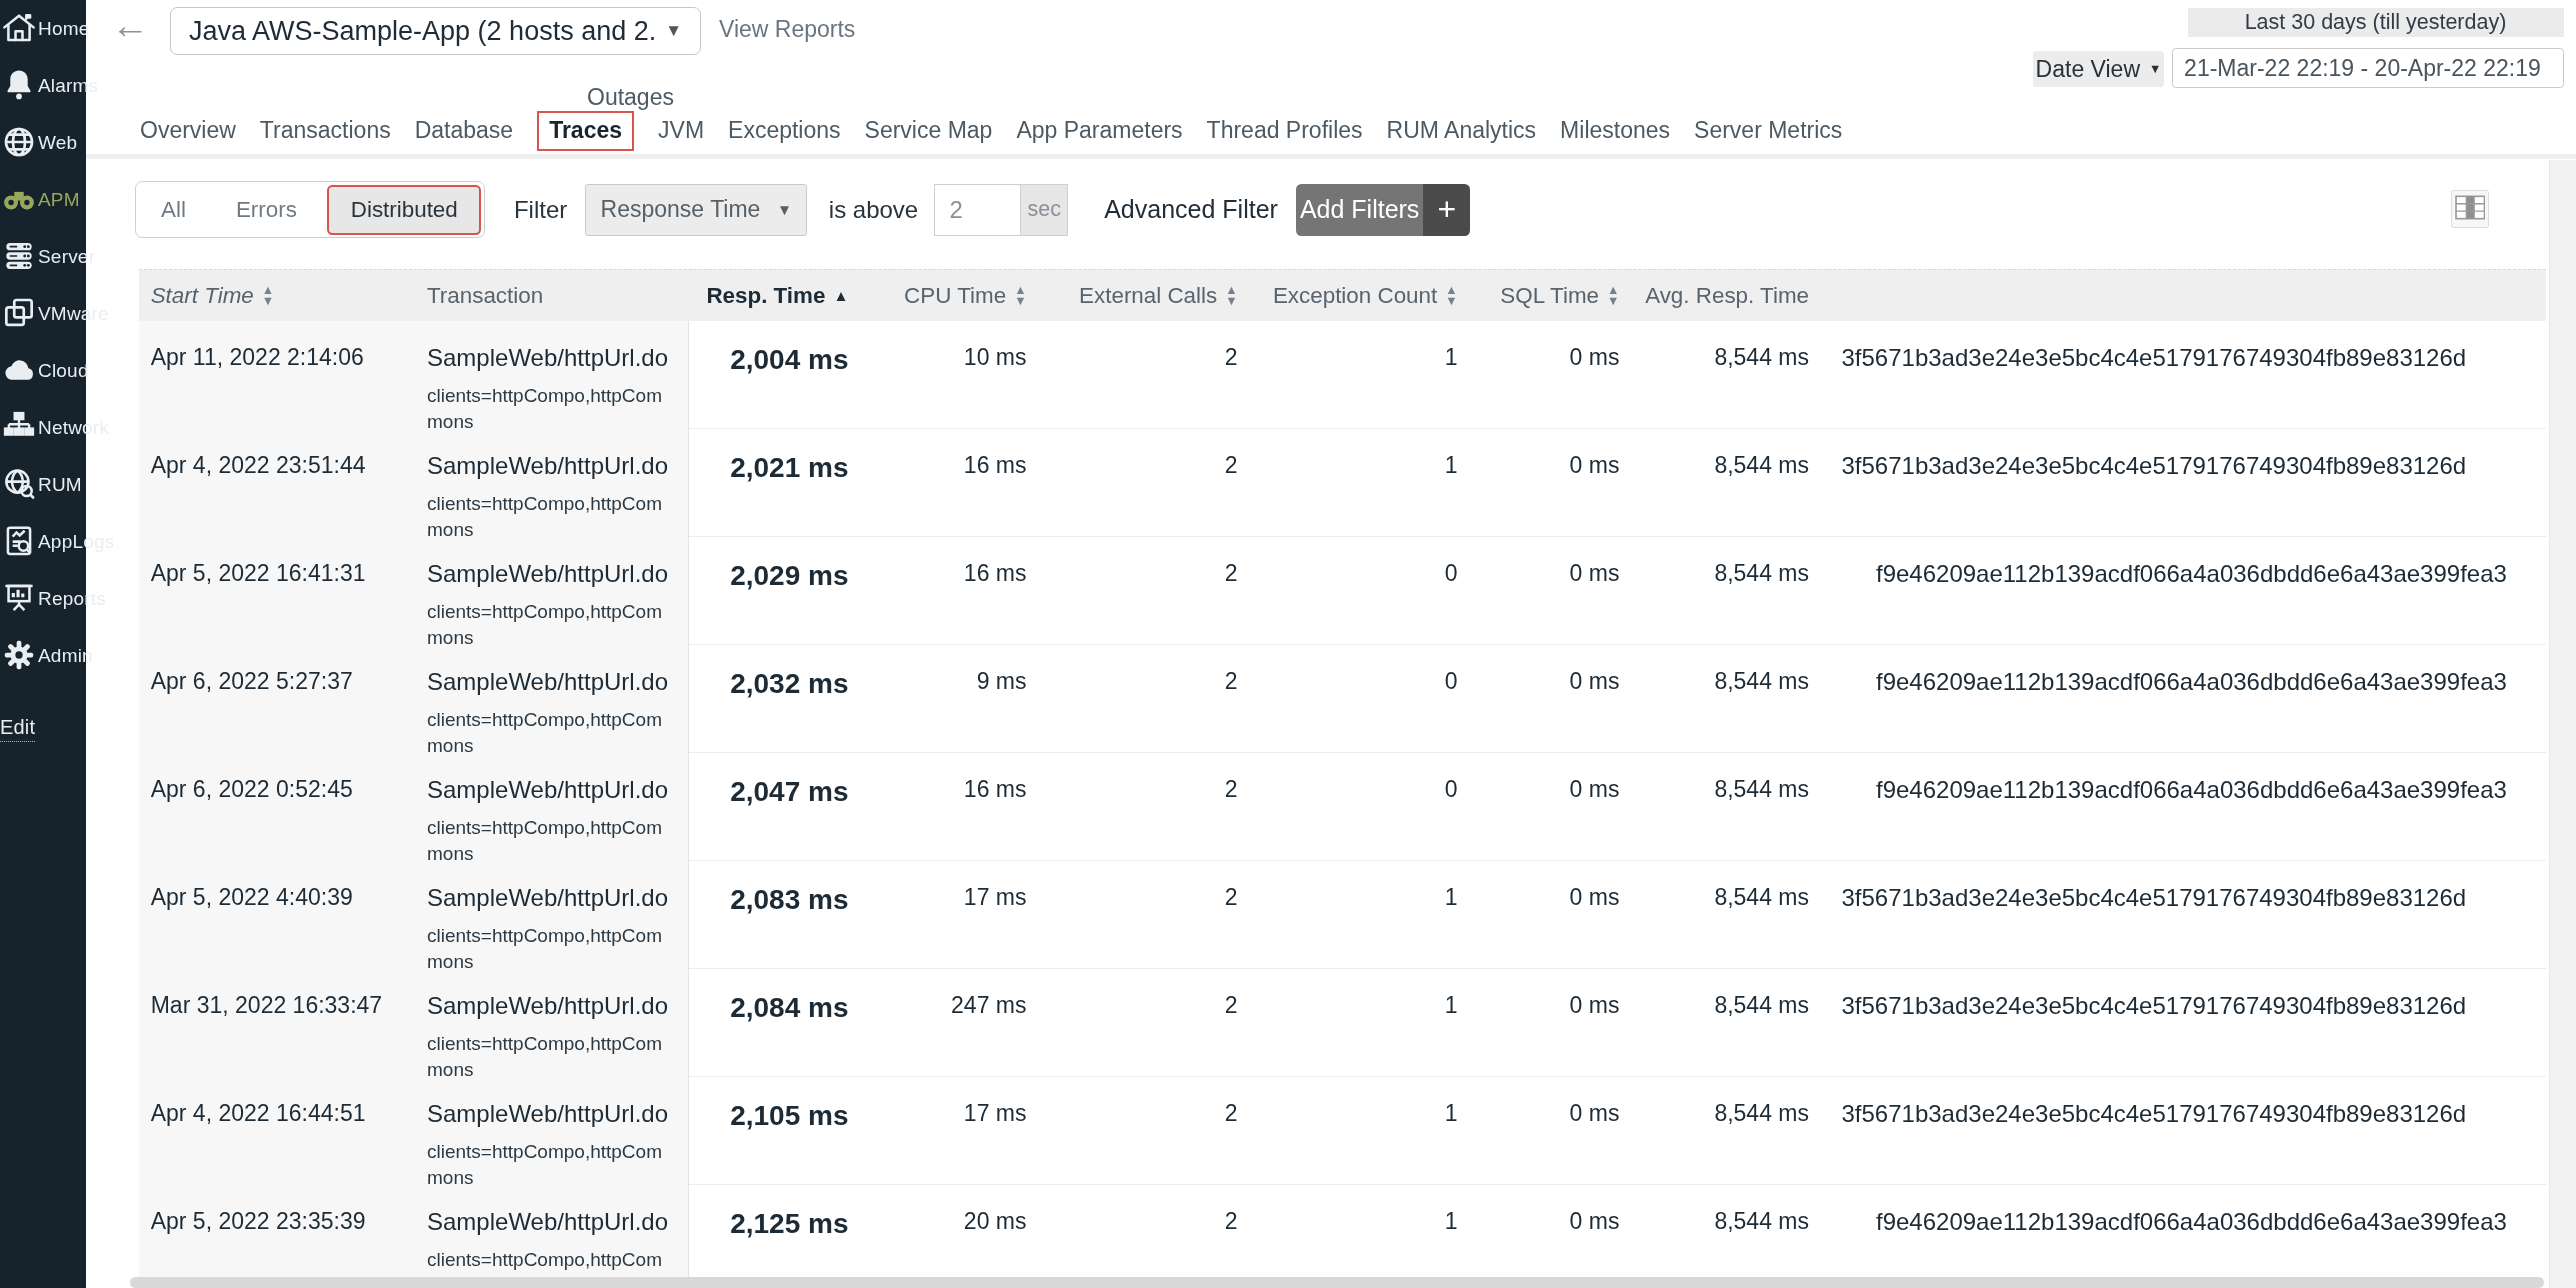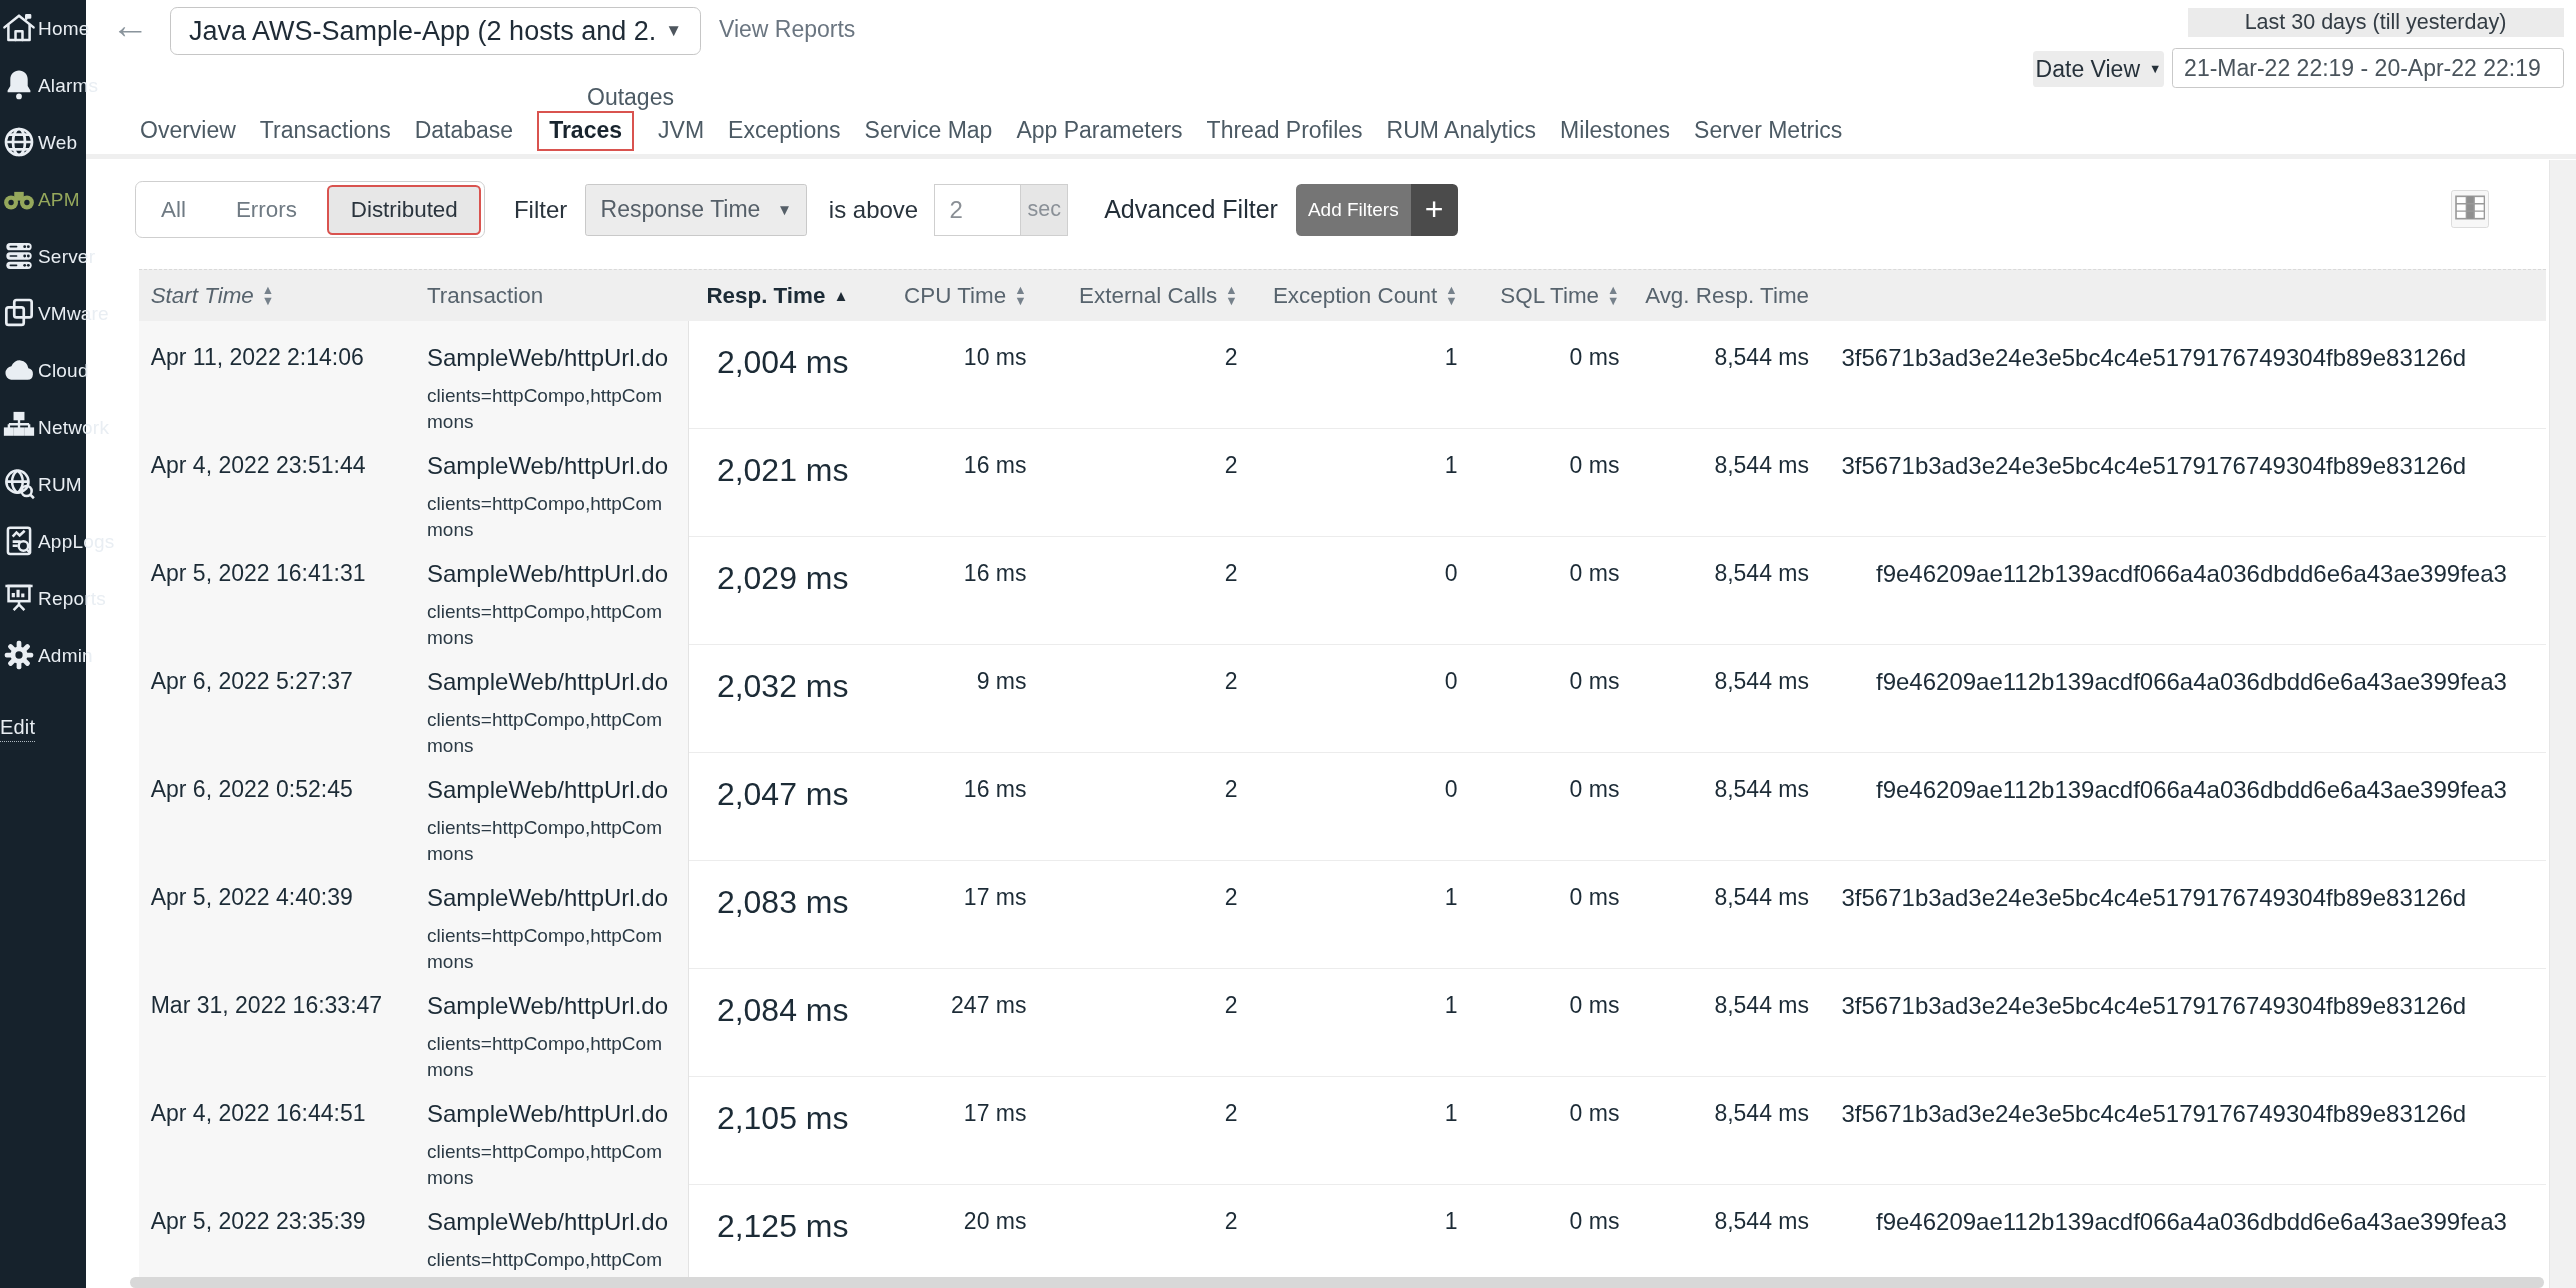--- a/index.html
+++ b/index.html
@@ -65,22 +65,22 @@
   .flt-select-text { font-size: 23px; color: #555f68; flex: 1; }
   .flt-select .caret { font-size: 15.2px; color: #555f68; }
   .flt-cond { font-size: 24px; color: #2a343d; margin-left: 21.5px; }
   .threshold { display: flex; margin-left: 16px; height: 52px; }
   .threshold input { width: 87px; height: 52px; border: 1.8px solid #cfcfcf; background: #fff;
     font-size: 24px; color: #8a8f95; padding-left: 14.3px; font-family: inherit; }
   .threshold .unit { width: 47px; background: #e6e6e6; border: 1.8px solid #cfcfcf; border-left: none;
     font-size: 21.5px; color: #8a9097; display: flex; align-items: center; justify-content: center; }
   .adv-label { font-size: 25px; color: #232e38; margin-left: 36px; }
   .add-filters { display: flex; margin-left: 18px; height: 52px; border-radius: 5.4px; overflow: hidden; cursor: pointer; }
-  .add-filters .af-main { background: #757575; color: #fff; font-size: 19px; display: flex;
-    align-items: center; padding: 0 12px; }
+  .add-filters .af-main { background: #757575; color: #fff; font-size: 25px; display: flex;
+    align-items: center; padding: 0 4px; }
   .add-filters .af-plus { background: #4b4b4b; color: #fff; font-size: 32px; width: 47px;
     display: flex; align-items: center; justify-content: center; }
   .col-chooser { position: absolute; left: 2365px; top: 190px; width: 38px; height: 38px;
     border: 1.8px solid #dcdcdc; background: #f7f7f7; border-radius: 2.7px; display: flex;
     align-items: center; justify-content: center; cursor: pointer; }
 
   
   .table { position: absolute; top: 269px; left: 53px; width: 2407px; }
   .thead, .trow { display: grid;
     grid-template-columns: 278px 272px 172px 170px 220px 220px 152px 206px minmax(0,1fr); }
@@ -99,21 +99,21 @@
   .trow { height: 108px; border-bottom: 1.8px solid #ececec; background: #fff; cursor: pointer; }
   .cell { padding-top: 23px; font-size: 23px; color: #1c2b36; }
   .c-frozen { background: #f7f7f7; }
   .c-trans { border-right: 1.8px solid #e3e3e3; }
   .c-start { padding-left: 11.7px; }
   .c-trans { padding-left: 10px; }
   .trans-main { font-size: 24px; color: #1c2b36; }
   .trans-sub { margin-top: 10.8px; font-size: 19px; line-height: 26px; color: #2b3a45;
     width: 237px; word-break: break-all; }
   .c-num { text-align: right; }
-  .c-resp { font-weight: normal; font-size: 32px; }
+  .c-resp { font-weight: bold; font-size: 28px; }
   .c-trace { padding-left: 12.5px; white-space: nowrap; overflow: hidden; font-size: 24px; }
   .c-trace.indent { padding-left: 47px; }
 
   
   .v-scrollbar { position: absolute; right: 0; top: 160px; bottom: 0; width: 27px;
     background: #f1f1f1; border-left: 1.8px solid #e6e6e6; }
   .h-scrollbar { position: absolute; left: 44px; right: 32px; bottom: 0; height: 10.8px;
     background: #d8d8d8; border-radius: 5.4px; }
 </style>
 </head>

